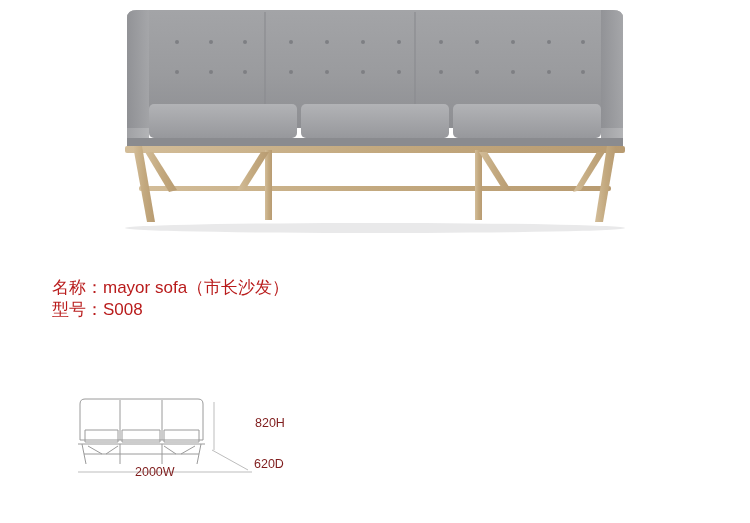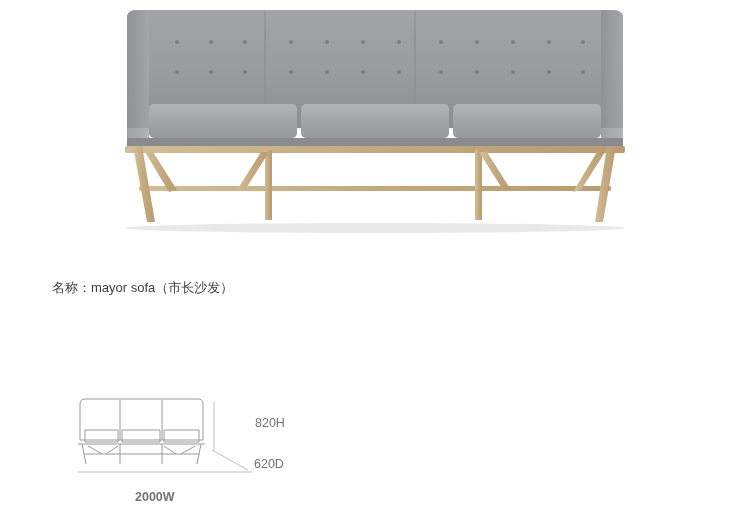--- a/index.html
+++ b/index.html
@@ -35,55 +35,54 @@
   }
 
   
   .specs {
     position: absolute;
     left: 52px;
     top: 277px;
     width: 660px;
   }
   .spec-line {
-    font-size: 13px;
+    font-size: 17px;
     line-height: 21.5px;
-    color: #404040;
+    color: #b91c1c;
     white-space: nowrap;
   }
 
   
   .dim-block {
     position: absolute;
     left: 62px;
     top: 392px;
     width: 320px;
     height: 110px;
   }
   .dim-svg {
     display: block;
   }
   .dim-label {
     position: absolute;
     font-size: 12.5px;
-    color: #737373;
+    color: #7f1d1d;
     white-space: nowrap;
   }
   .dim-h {
     left: 193px;
     top: 24px;
   }
   .dim-d {
     left: 192px;
     top: 65px;
   }
   .dim-w {
     left: 73px;
-    top: 98px;
-    font-weight: bold;
+    top: 73px;
   }
 </style>
 </head>
 <body>
 
 <div class="page">
 
   <div class="product-image">
     <svg class="sofa-svg" width="520" height="240" viewBox="0 0 520 240">
       <defs>
@@ -160,20 +159,21 @@
       <polygon points="482,152 490,152 466,190 458,192" fill="url(#woodGrad)"></polygon>
       <polygon points="146,152 154,152 130,190 122,190" fill="url(#woodGrad)"></polygon>
       <polygon points="364,152 372,152 396,190 388,190" fill="url(#woodGrad)"></polygon>
 
       <ellipse cx="260" cy="228" rx="250" ry="5" fill="#e9e9ea"></ellipse>
     </svg>
   </div>
 
   <div class="specs">
     <div class="spec-line">名称：mayor sofa（市长沙发）</div>
+    <div class="spec-line">型号：S008</div>
   </div>
 
   <div class="dim-block">
     <svg class="dim-svg" width="320" height="110" viewBox="0 0 320 110">
       <g fill="none" stroke="#9a9a9a" stroke-width="1">
 
         <path d="M18 12 Q18 7 23 7 L136 7 Q141 7 141 12 L141 48 L18 48 Z"></path>
         <line x1="58" y1="8" x2="58" y2="48"></line>
         <line x1="100" y1="8" x2="100" y2="48"></line>
 

